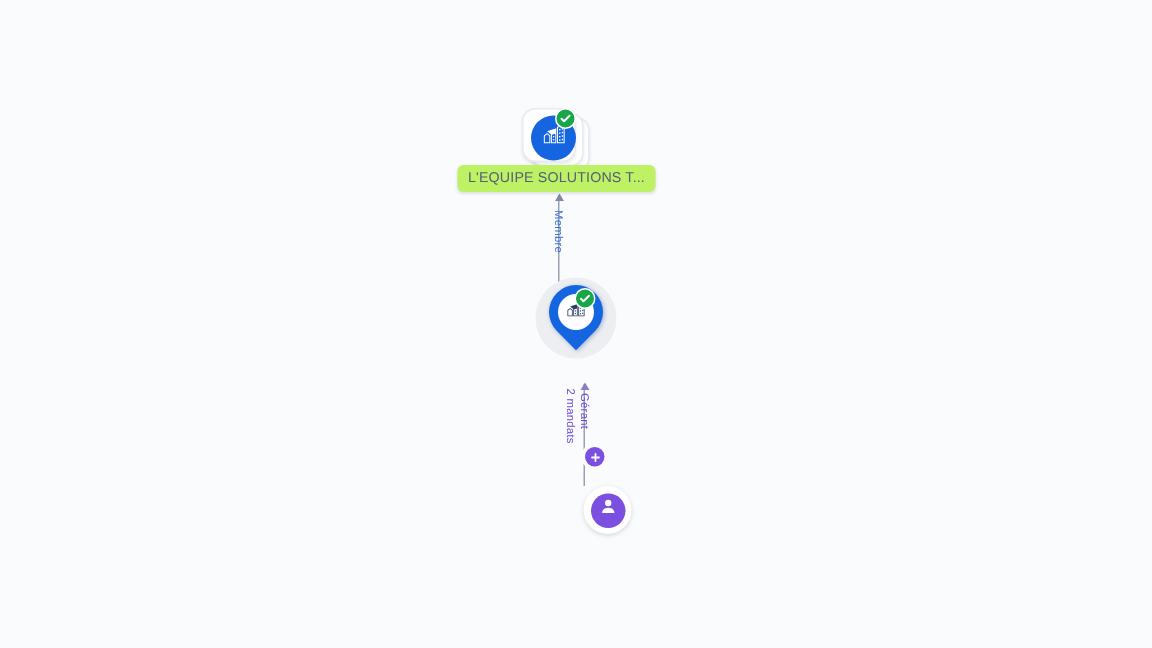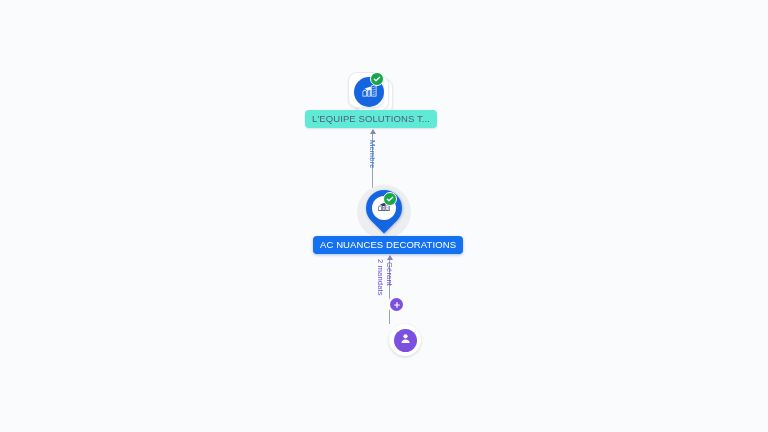--- a/index.html
+++ b/index.html
@@ -165,21 +165,21 @@
   }
 
   
   .node-label {
     position: absolute;
     font-size: 9.5px;
     line-height: 12px;
     white-space: nowrap;
     padding: 3px 7px;
     border-radius: 4px;
-    background: #5eead4;
+    background: #bef264;
     color: #53607a;
     box-shadow: 0 1px 2px rgba(40,50,70,0.13);
     letter-spacing: 0.1px;
   }
   .node-label.selected {
     background: #1472f0;
     color: #ffffff;
     box-shadow: 0 1px 3px rgba(20,80,200,0.35);
   }
 </style>
@@ -245,21 +245,20 @@
           <rect x="10.7" y="16.5" width="1.3" height="1.3"></rect>
         </svg>
       </span>
     </div>
     <div class="verified-badge" style="left:26px; top:7px;">
       <svg width="8" height="8" viewBox="0 0 24 24" fill="none" stroke="#ffffff" stroke-width="4" stroke-linecap="round" stroke-linejoin="round" aria-hidden="true">
         <path d="M4 12.5l5 5L20 6.5"></path>
       </svg>
     </div>
   </div>
-  <div class="node-label selected" style="left:313px; top:236px;">AC NUANCES DECORATIONS</div>
 
   <div class="edge-line" style="left:389px; top:256px; height:68px;"></div>
   <div class="edge-arrow" style="left:386.5px; top:255px; border-bottom:5px solid #8d7ec4;"></div>
   <div class="edge-label gerant" style="left:394px; top:262px;">Gérant</div>
   <div class="edge-label gerant" style="left:385px; top:259px;">2 mandats</div>
 
   <div class="expand-btn" style="left:390px; top:298px;">
     <span>
       <svg width="8" height="8" viewBox="0 0 24 24" fill="none" stroke="#ffffff" stroke-width="3.6" stroke-linecap="round" aria-hidden="true">
         <path d="M12 5v14M5 12h14"></path>

